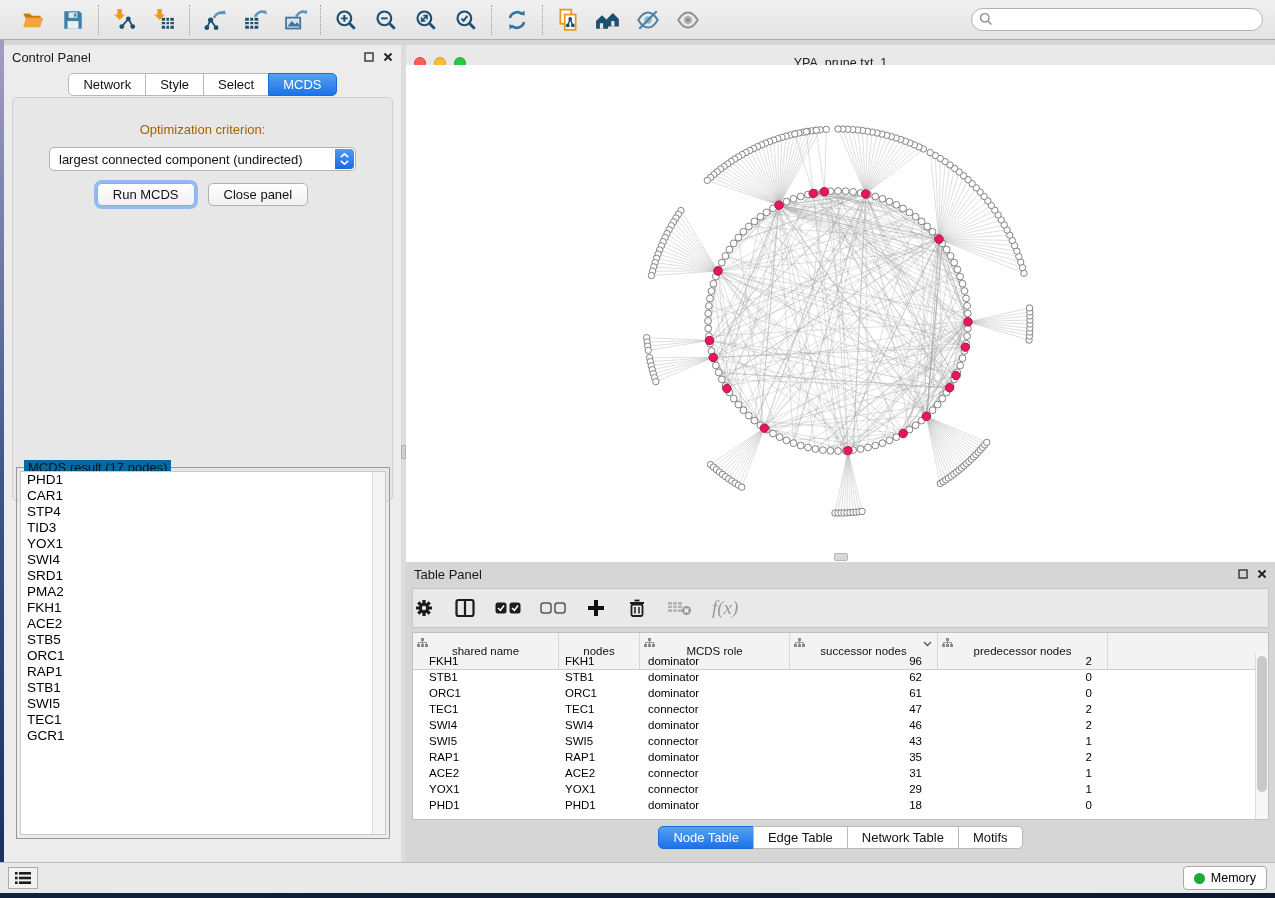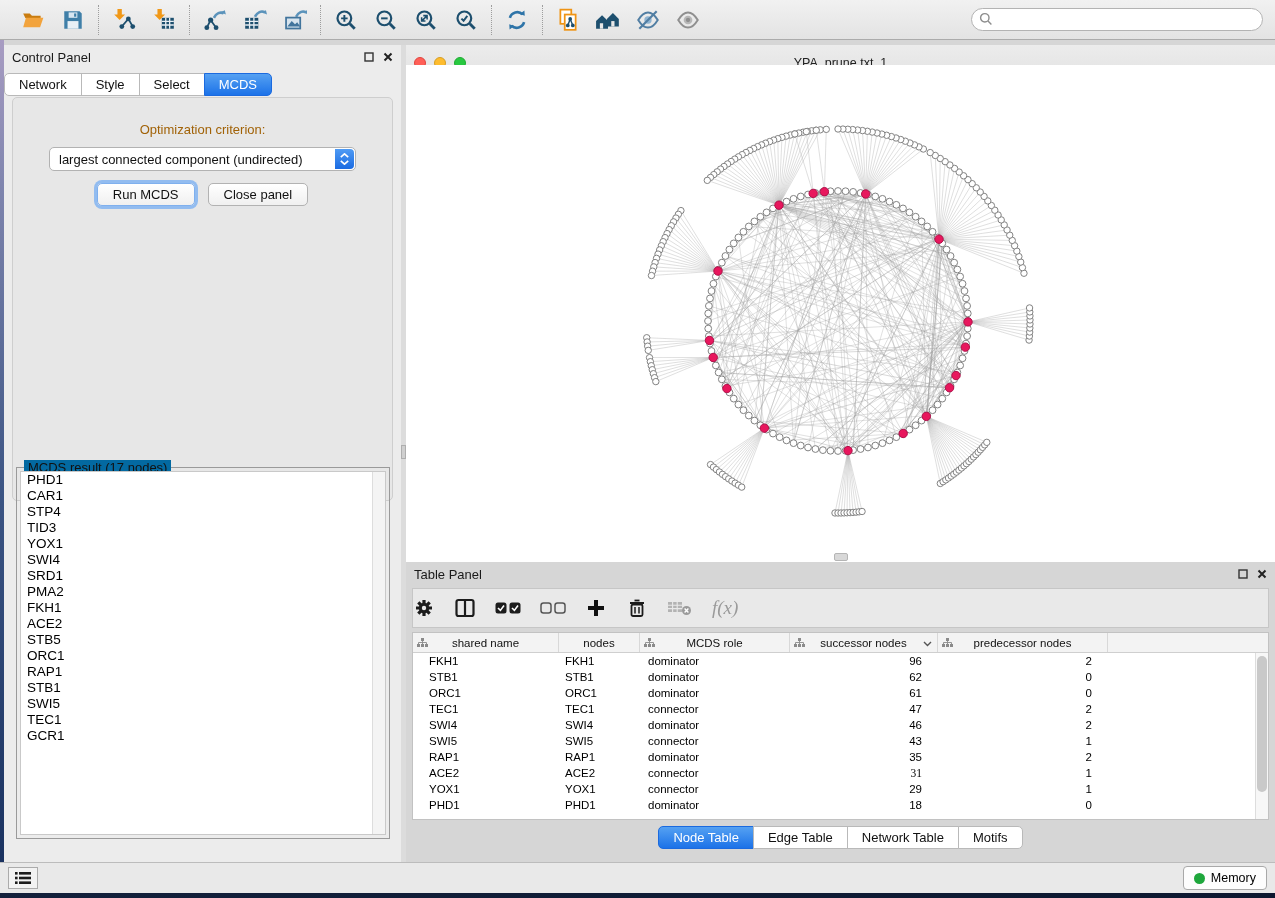--- a/index.html
+++ b/index.html
@@ -24,21 +24,21 @@
   #wall-strip { position:absolute; left:0; top:0; width:4px; height:822px;
     background:linear-gradient(#a89cc2 0%,#7f85ae 18%,#3c5584 55%,#1a3260 100%); }
 
   
   #control-panel { position:absolute; left:4px; top:5px; width:397px; height:817px; background:#ececec; }
   .panel-titlebar { height:24px; display:flex; align-items:center; padding:0 8px; }
   .panel-title { font-size:13px; color:#1a1a1a; }
   .panel-winbtns { margin-left:auto; display:flex; gap:9px; align-items:center; }
   .winbtn { cursor:pointer; display:flex; }
 
-  #cp-tabs { display:flex; margin-top:4px; }
+  #cp-tabs { display:flex; justify-content:center; margin-top:4px; }
   .seg-btn { font-size:13px; padding:3px 14px; background:#fff; border:1px solid #b9b9b9;
     margin-left:-1px; cursor:pointer; color:#111; }
   .seg-btn:first-child { border-radius:5px 0 0 5px; margin-left:0; }
   .seg-btn:last-child { border-radius:0 5px 5px 0; }
   .seg-btn.selected { background:linear-gradient(#55a1f2,#1c72e8); border-color:#1b6adf; color:#fff; }
 
   #cp-box { position:absolute; left:8px; right:8px; top:52px; height:404px;
     background:#e7e7e7; border:1px solid #cecece; border-radius:5px; }
   #criterion-label { text-align:center; font-size:13px; color:#a16207; margin-top:24px; }
   #criterion-select { position:relative; margin:10px 36px 0 36px; height:24px; background:#fff;
@@ -82,21 +82,21 @@
 
   
   #table-panel { position:absolute; left:0; top:517px; width:869px; height:300px; background:#d6d6d6; }
   #tp-toolbar { margin:2px 6px 0 6px; height:40px; background:#e9e9e9; border:1px solid #c6c6c6;
     display:flex; align-items:center; gap:19px; }
   .tp-icon { display:flex; align-items:center; justify-content:center; cursor:pointer; }
   #fx-label { font-family:"Liberation Serif", serif; font-style:italic; font-size:19px; color:#9a9a9a; }
 
   #node-table { position:absolute; left:6px; right:6px; top:70px; height:188px;
     background:#fff; border:1px solid #c2c2c2; overflow:hidden; }
-  #table-header { display:flex; height:20px; background:#f3f3f3; border-bottom:1px solid #cfcfcf;text-align:center; }
+  #table-header { display:flex; height:37px; background:#f3f3f3; border-bottom:1px solid #cfcfcf;text-align:center; }
   .th { position:relative; display:flex; align-items:center; justify-content:center;
     font-size:11.5px; color:#111; border-right:1px solid #d8d8d8; flex:none; cursor:pointer; }
   .th .tree-ic { position:absolute; left:4px; top:5px; }
   .th .caret-ic { position:absolute; right:5px; top:8px; }
   #table-body { position:absolute; left:0; right:13px; top:20px; bottom:0; overflow:hidden; }
   .tr { display:flex; height:16px; }
   .td { font-size:11.5px; color:#000; flex:none; white-space:nowrap; overflow:hidden; line-height:16px; }
   .td.num { text-align:right; padding-right:16px; }
   #table-scroll { position:absolute; right:0; top:20px; bottom:0; width:13px;
     background:#f7f7f7; border-left:1px solid #ddd; }
@@ -1283,21 +1283,21 @@
               <div class="td" style="width: 146px; padding-left: 16px;">RAP1</div>
               <div class="td" style="width: 81px; padding-left: 6px;">RAP1</div>
               <div class="td" style="width: 150px; padding-left: 8px;">dominator</div>
               <div class="td num" style="width: 148px;">35</div>
               <div class="td num" style="width: 170px;">2</div>
             </div>
             <div class="tr">
               <div class="td" style="width: 146px; padding-left: 16px;">ACE2</div>
               <div class="td" style="width: 81px; padding-left: 6px;">ACE2</div>
               <div class="td" style="width: 150px; padding-left: 8px;">connector</div>
-              <div class="td num" style="width: 148px; font-family: Liberation Serif, serif;">31</div>
+              <div class="td num" style="width: 148px;">31</div>
               <div class="td num" style="width: 170px;">1</div>
             </div>
             <div class="tr">
               <div class="td" style="width: 146px; padding-left: 16px;">YOX1</div>
               <div class="td" style="width: 81px; padding-left: 6px;">YOX1</div>
               <div class="td" style="width: 150px; padding-left: 8px;">connector</div>
               <div class="td num" style="width: 148px;">29</div>
               <div class="td num" style="width: 170px;">1</div>
             </div>
             <div class="tr">

